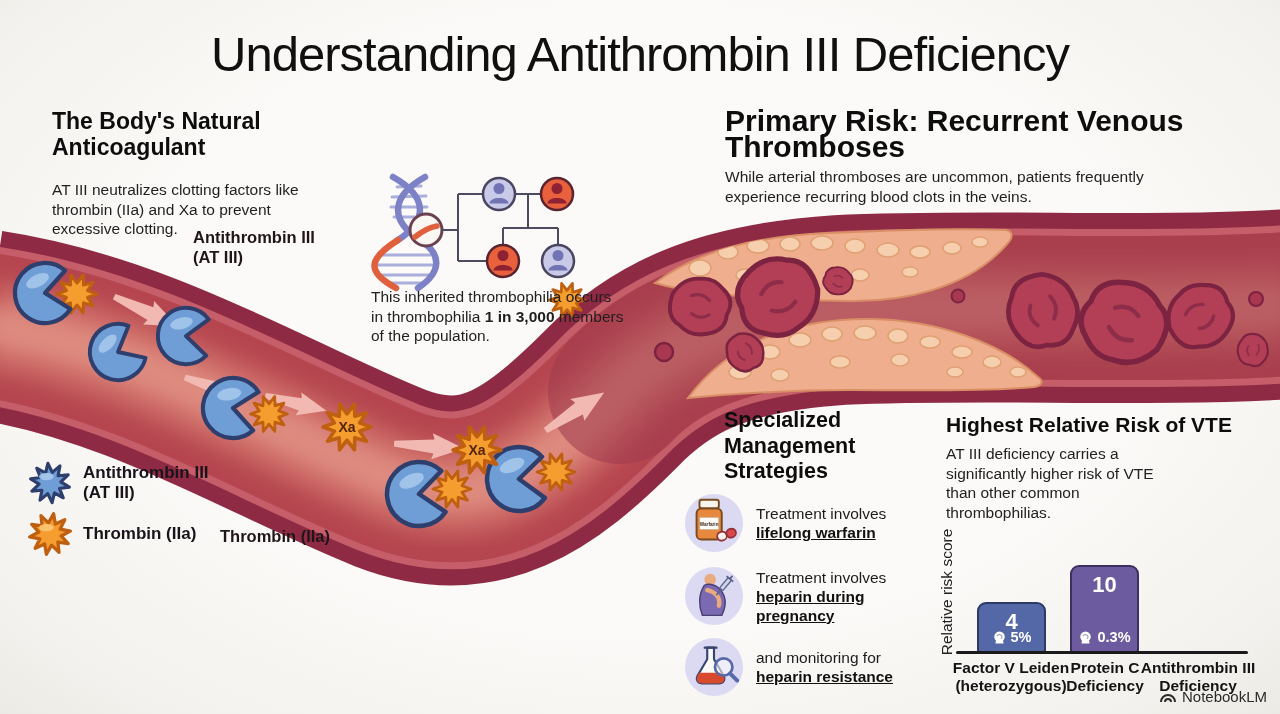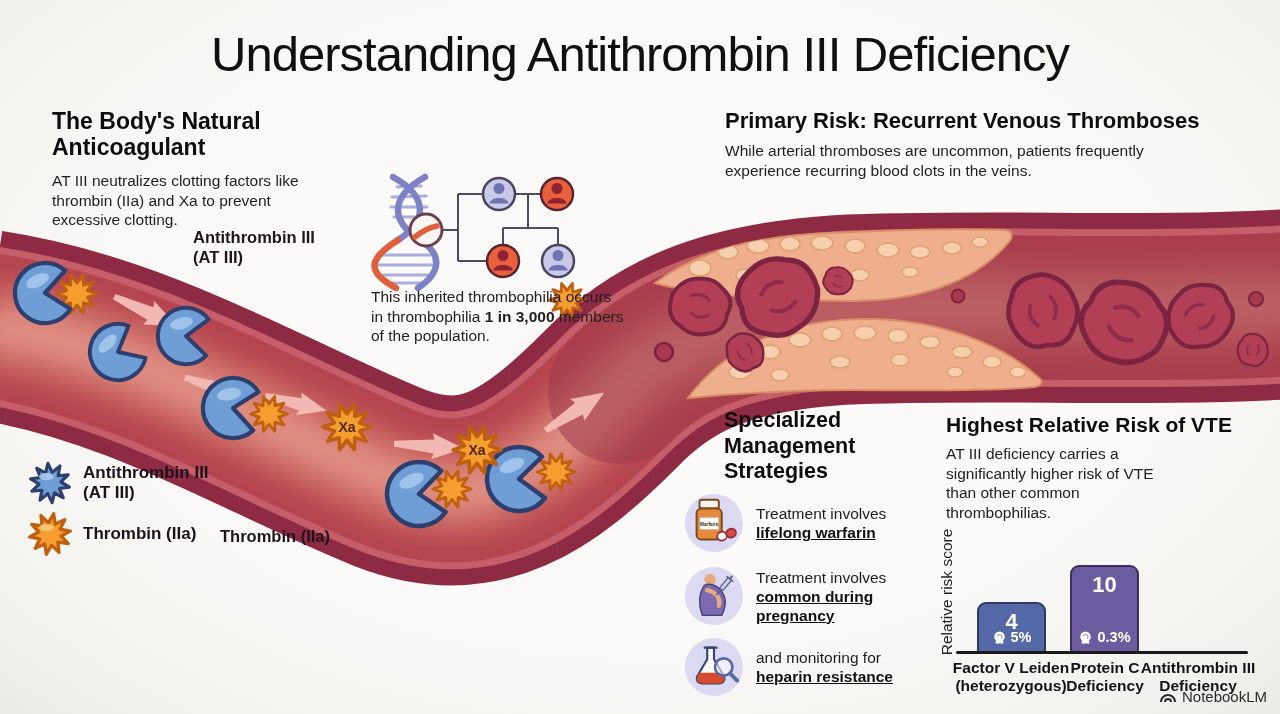--- a/index.html
+++ b/index.html
@@ -9,28 +9,28 @@
     background: radial-gradient(ellipse at 50% 45%, #fbfaf8 55%, #f3f1ed 88%, #eceae5 100%);
   }
   .canvas > svg.vessel{ position:absolute; left:0; top:0; z-index:1; }
   .ovl{ position:absolute; z-index:2; }
   .pre{ white-space:pre-line; }
 
   .title{ left:0; right:0; top:26px; text-align:center; font-size:49px; font-weight:500;
           letter-spacing:-1px; color:#101010; }
 
   h2.sec{ font-size:23px; line-height:26px; font-weight:700; color:#0d0d0d; }
-  p.body{ font-size:15.5px; line-height:19.5px; color:#1f1f1f; margin-top:11px; }
+  p.body{ font-size:15.5px; line-height:19.5px; color:#1f1f1f; margin-top:20px; }
 
   .col-anticoag{ left:52px; top:108px; width:250px; }
   .col-anticoag p{ width:272px; }
   .col-inherit-head{ left:371px; top:108px; width:250px; }
   .col-inherit-body{ left:371px; top:287px; width:254px; font-size:15.5px; line-height:19.5px; color:#1f1f1f; }
   .col-primary{ left:725px; top:108px; width:520px; }
-  .col-primary h2{ font-size:22px; }
+  .col-primary h2{ font-size:30px; }
   .col-primary p{ width:445px; margin-top:7px; }
 
   .vessel-label{ font-size:16.5px; line-height:20px; font-weight:700; color:#201619; }
   .lbl-at3{ left:193px; top:227px; }
   .lbl-thrombin{ left:220px; top:526px; }
 
   .legend{ left:28px; top:461px; }
   .legend-row{ display:flex; align-items:center; margin-bottom:7px; }
   .legend-label{ margin-left:11px; font-size:17px; line-height:20px; font-weight:700; color:#18141a; }
 
@@ -293,21 +293,21 @@
       <path d="M-7,-6 C2,-4 7,2 5,10" fill="none" stroke="#eaaa80" stroke-width="4.5" stroke-linecap="round"></path>
       <g transform="translate(10,-10) rotate(40)">
         <rect x="-2.2" y="-10" width="4.4" height="14" rx="1" fill="#cdd2e4" stroke="#5a618c" stroke-width="1.3"></rect>
         <line x1="0" y1="4" x2="0" y2="12" stroke="#5a618c" stroke-width="1.6"></line>
         <line x1="-4.5" y1="-10" x2="4.5" y2="-10" stroke="#5a618c" stroke-width="1.8"></line>
         <line x1="0" y1="-10" x2="0" y2="-14" stroke="#5a618c" stroke-width="1.8"></line>
       </g>
     </svg>
     <div class="mg-text">
       <span>Treatment involves</span><br>
-      <b>common during pregnancy</b>
+      <b>heparin during pregnancy</b>
     </div>
   </div>
 
   <div class="mg-item" style="top:636px;">
     <svg width="62" height="62" viewBox="-32 -32 64 64">
       <circle r="30" fill="#dbdaf2"></circle>
       <path d="M-7,-20 L-7,-8 L-17,9 C-19,13.5 -16.5,17 -12,17 L5,17 C9.5,17 12,13.5 10,9 L0,-8 L0,-20 Z" fill="#fcfaf6" stroke="#36466f" stroke-width="2.2" stroke-linejoin="round"></path>
       <path d="M-15.2,6 L8.2,6 L10,9 C12,13.5 9.5,17 5,17 L-12,17 C-16.5,17 -19,13.5 -17,9 Z" fill="#d84a2e"></path>
       <line x1="-9.5" y1="-20" x2="2.5" y2="-20" stroke="#36466f" stroke-width="2.5" stroke-linecap="round"></line>
       <circle cx="10" cy="0" r="9" fill="rgba(255,255,255,0.55)" stroke="#5868a8" stroke-width="2.8"></circle>

